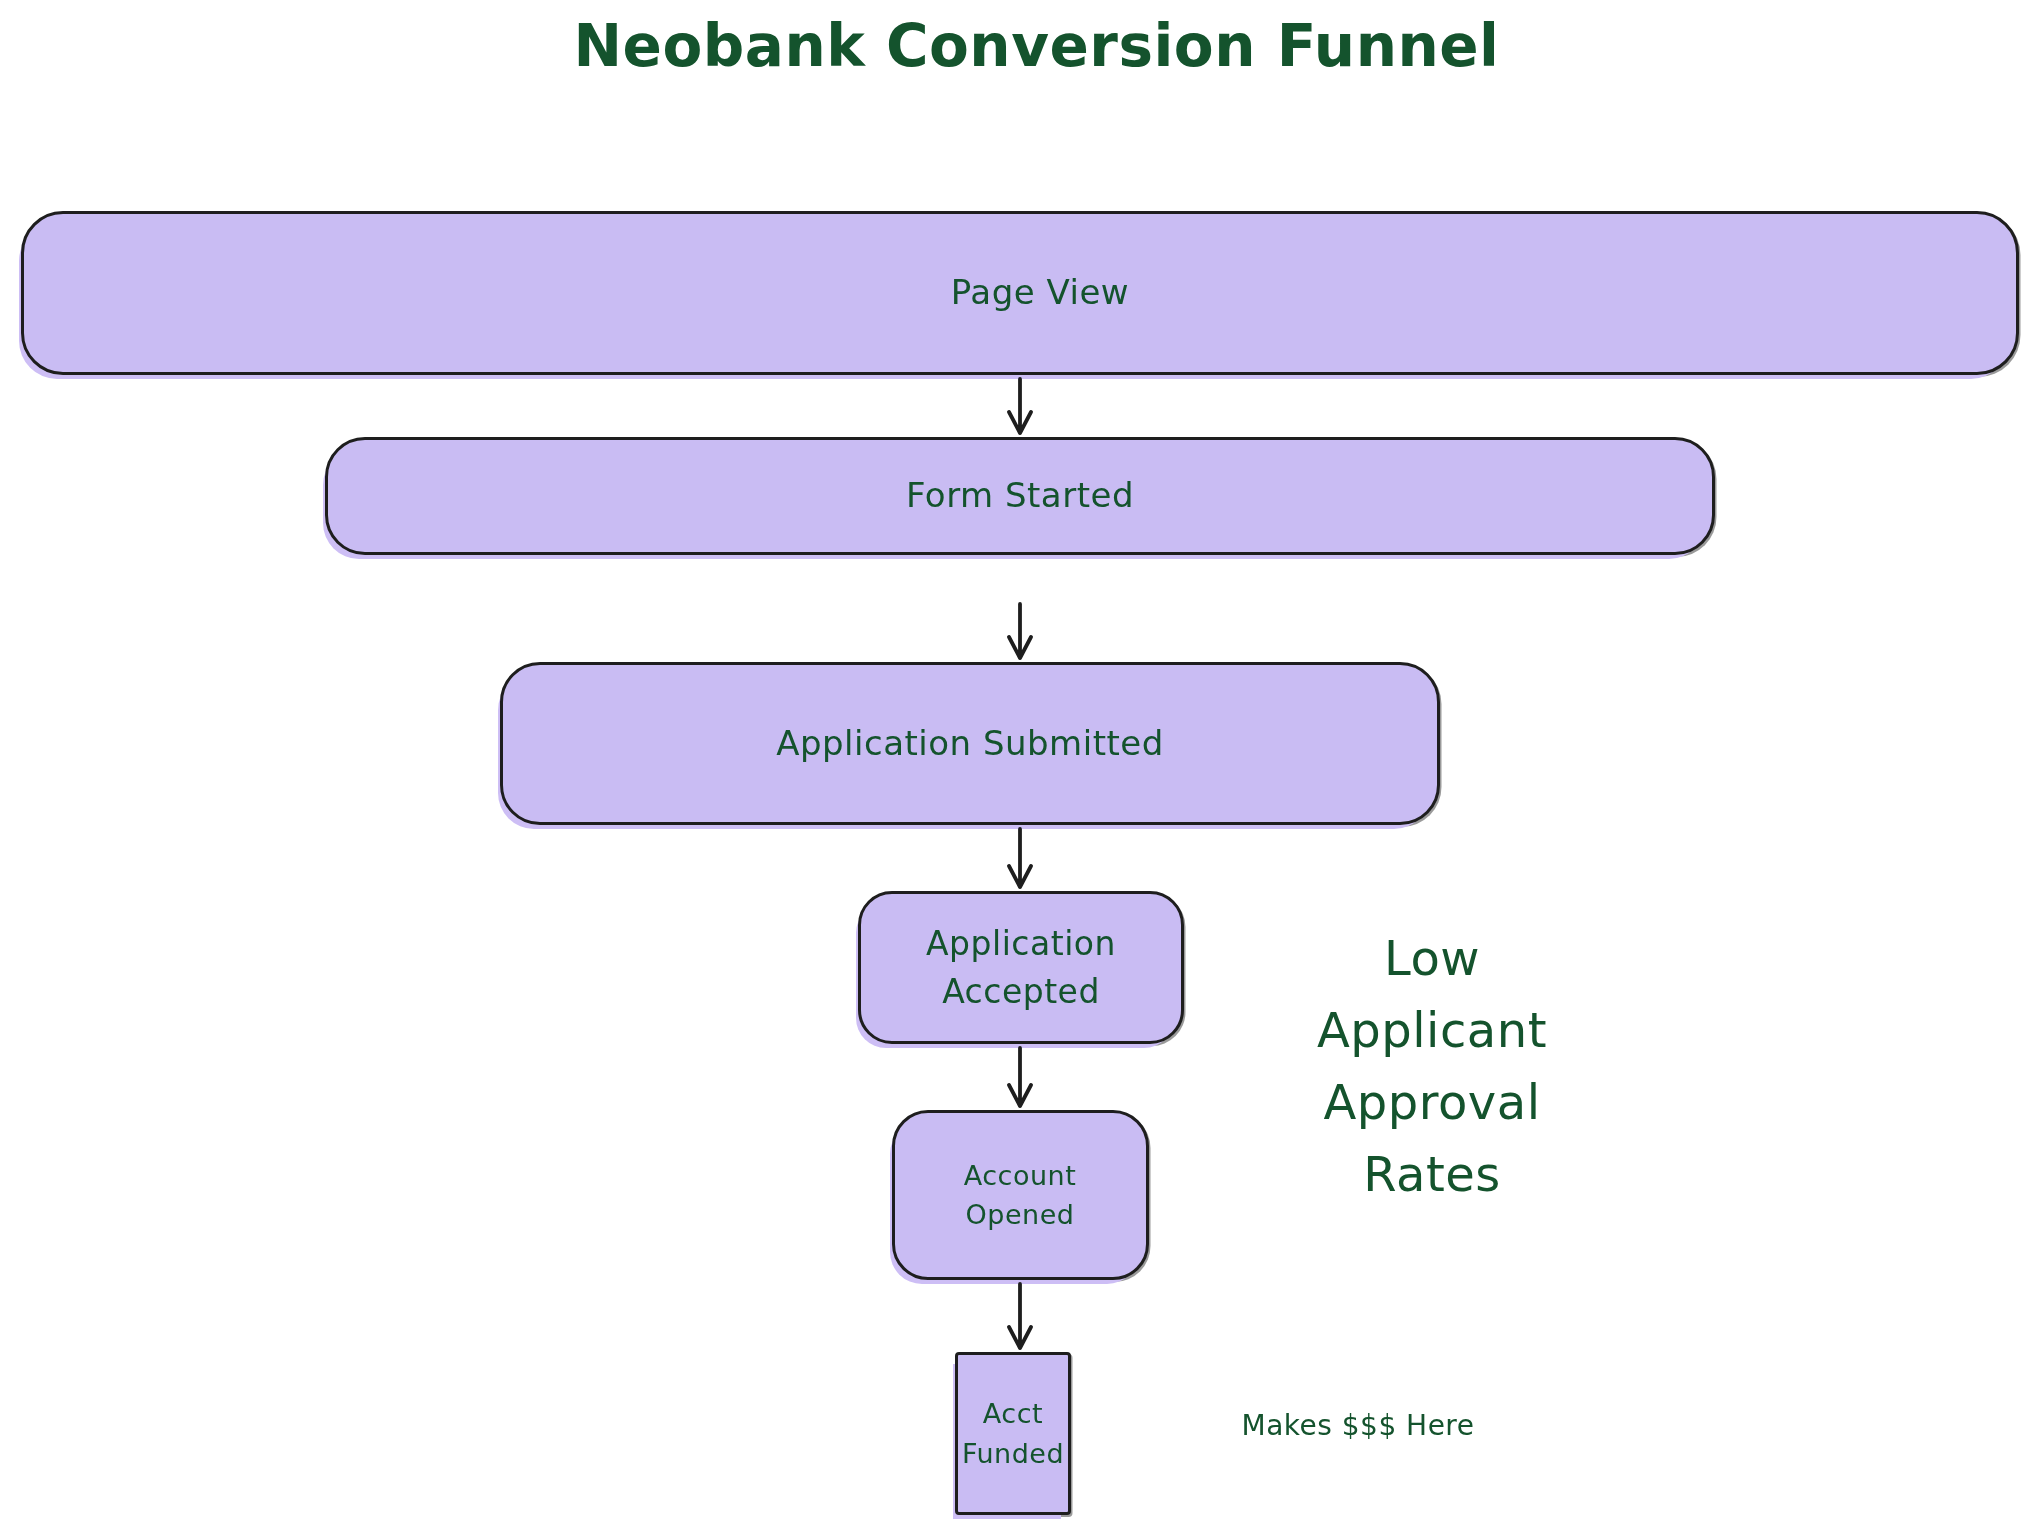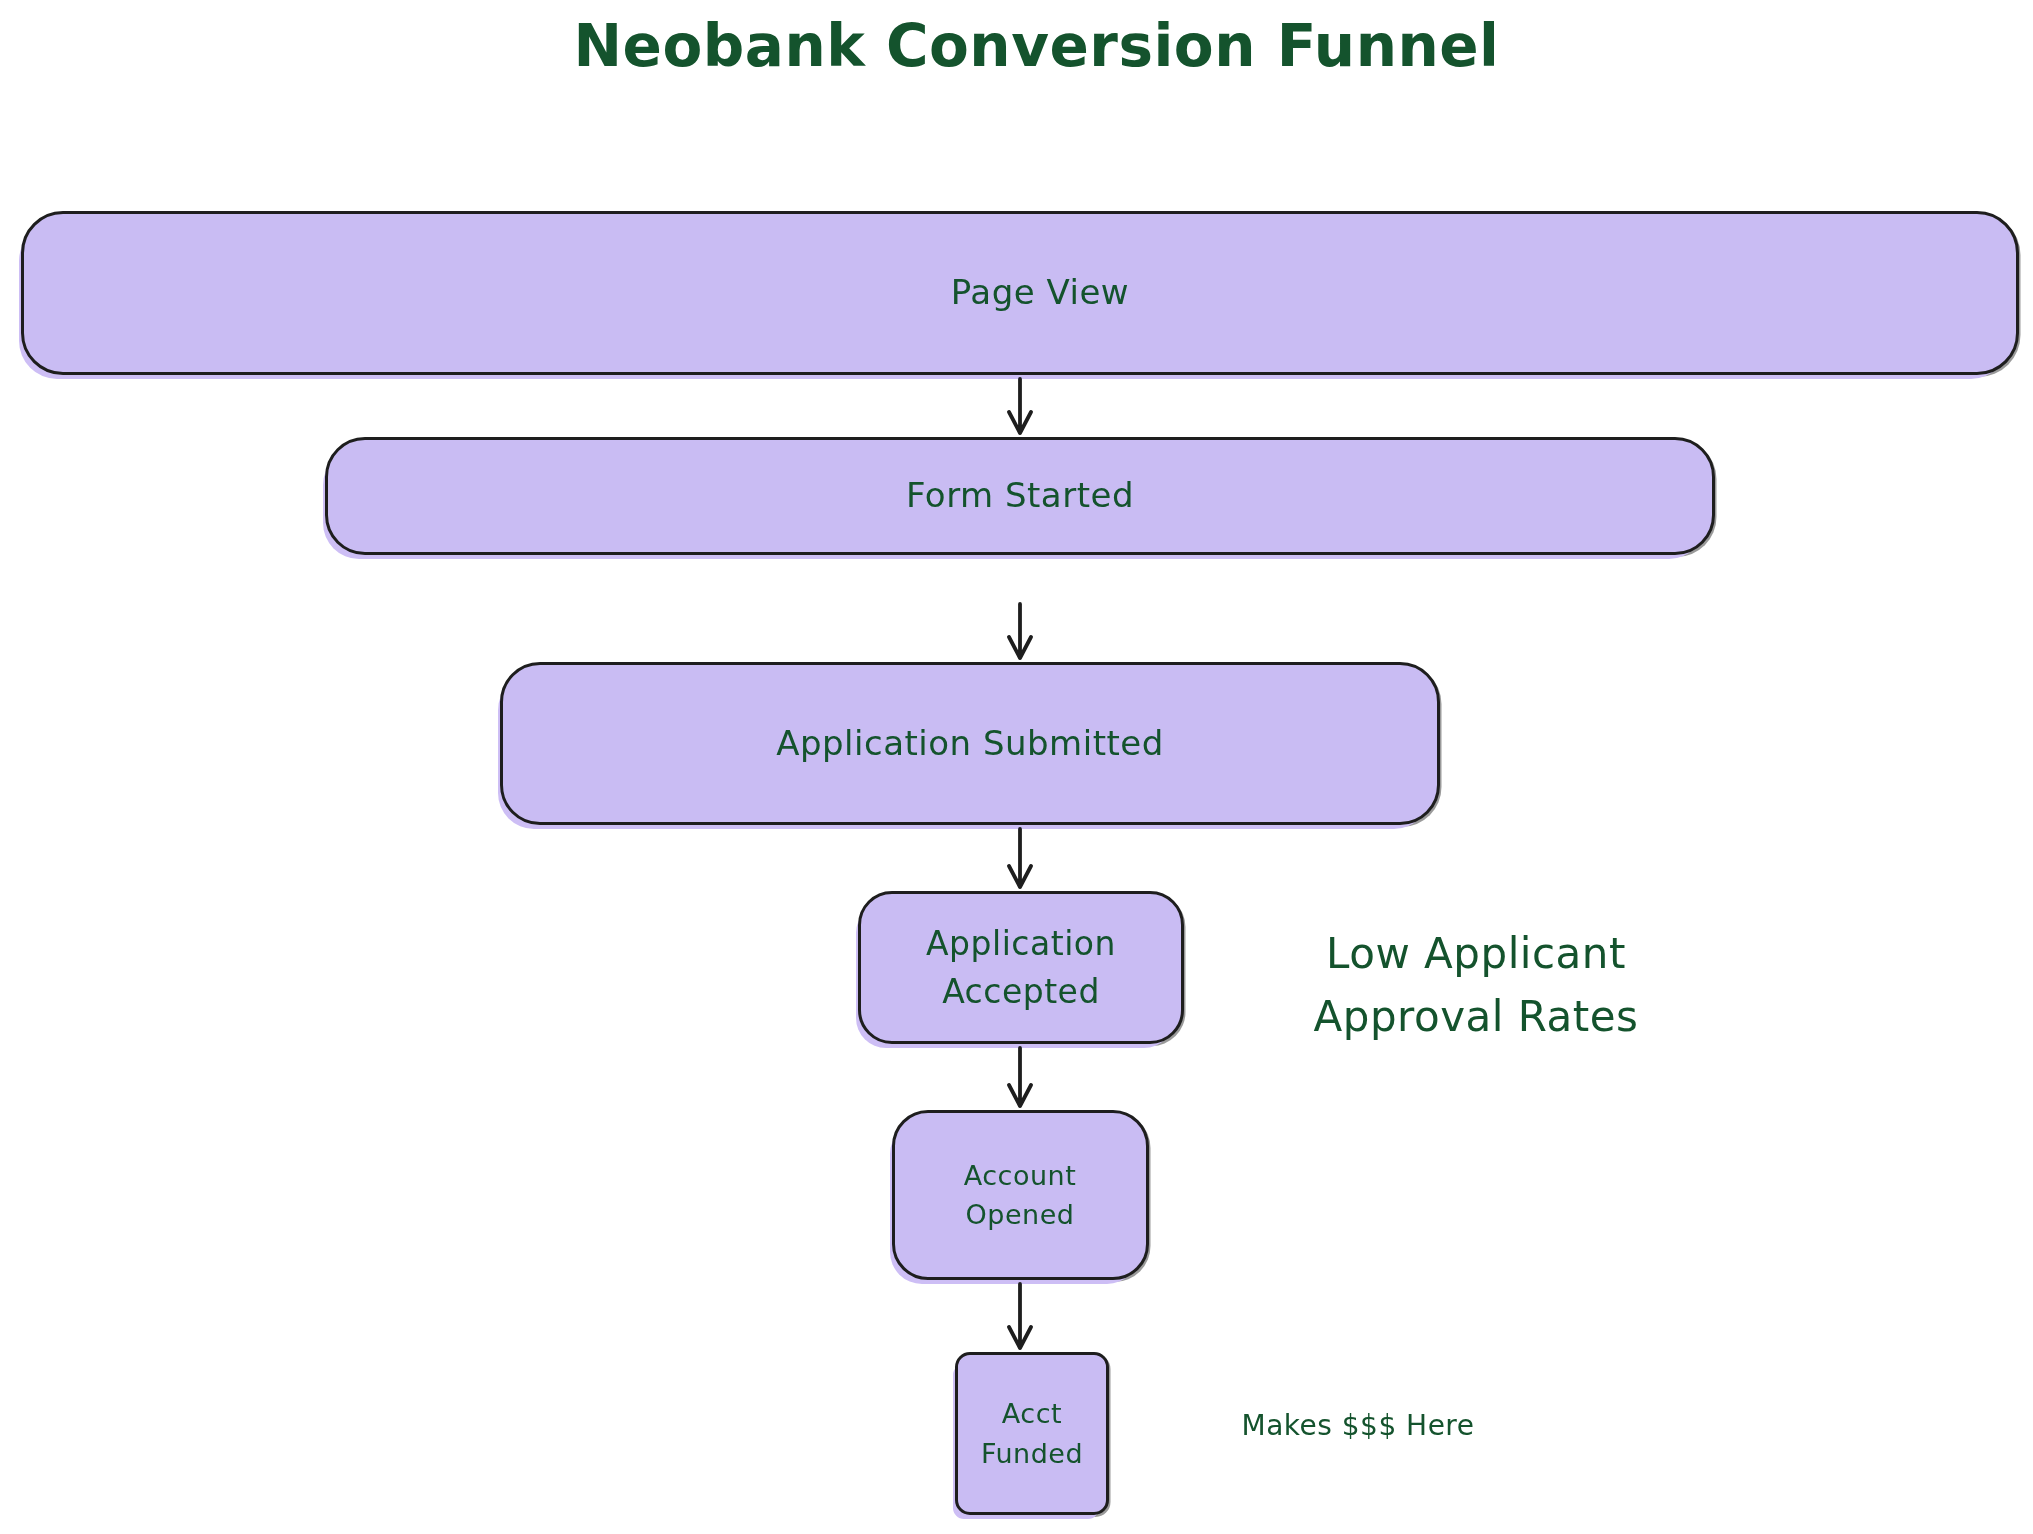--- a/index.html
+++ b/index.html
@@ -80,23 +80,23 @@
       <svg class="arrow-svg" width="44" height="60" style="left: 998px; top: 1048px;">
         <path d="M 22 0 L 22 58 M 11 37 L 22 58 L 33 37" fill="none" stroke="#1e1e1e" stroke-width="3.8" stroke-linecap="round" stroke-linejoin="round"></path>
       </svg>
       <div class="stage-box" style="top: 1110px; left: 891.5px; width: 257px; height: 170px; background: rgb(201, 188, 243); border-color: rgb(30, 30, 30); border-radius: 36px;">
         <span class="stage-label" style="font-size: 27px;">Account
 Opened</span>
       </div>
       <svg class="arrow-svg" width="44" height="66" style="left: 998px; top: 1284px;">
         <path d="M 22 0 L 22 64 M 11 43 L 22 64 L 33 43" fill="none" stroke="#1e1e1e" stroke-width="3.8" stroke-linecap="round" stroke-linejoin="round"></path>
       </svg>
-      <div class="stage-box" style="top: 1352px; left: 955px; width: 154px; height: 163px; background: rgb(201, 188, 243); border-color: rgb(30, 30, 30); border-radius: 15px;">
+      <div class="stage-box" style="top: 1352px; left: 955px; width: 116px; height: 163px; background: rgb(201, 188, 243); border-color: rgb(30, 30, 30); border-radius: 4px;">
         <span class="stage-label" style="font-size: 27px;">Acct
 Funded</span>
       </div>
     </div>
   <div id="annotation-layer">
-      <div class="annotation" style="left: 1306px; top: 922px; width: 340px; font-size: 42px;">Low Applicant
+      <div class="annotation" style="left: 1262px; top: 922px; width: 340px; font-size: 48px;">Low Applicant
 Approval Rates</div>
       <div class="annotation" style="left: 1178px; top: 1405px; width: 360px; font-size: 28px;">Makes $$$ Here</div>
     </div>
 </div>
 
 </body></html>

